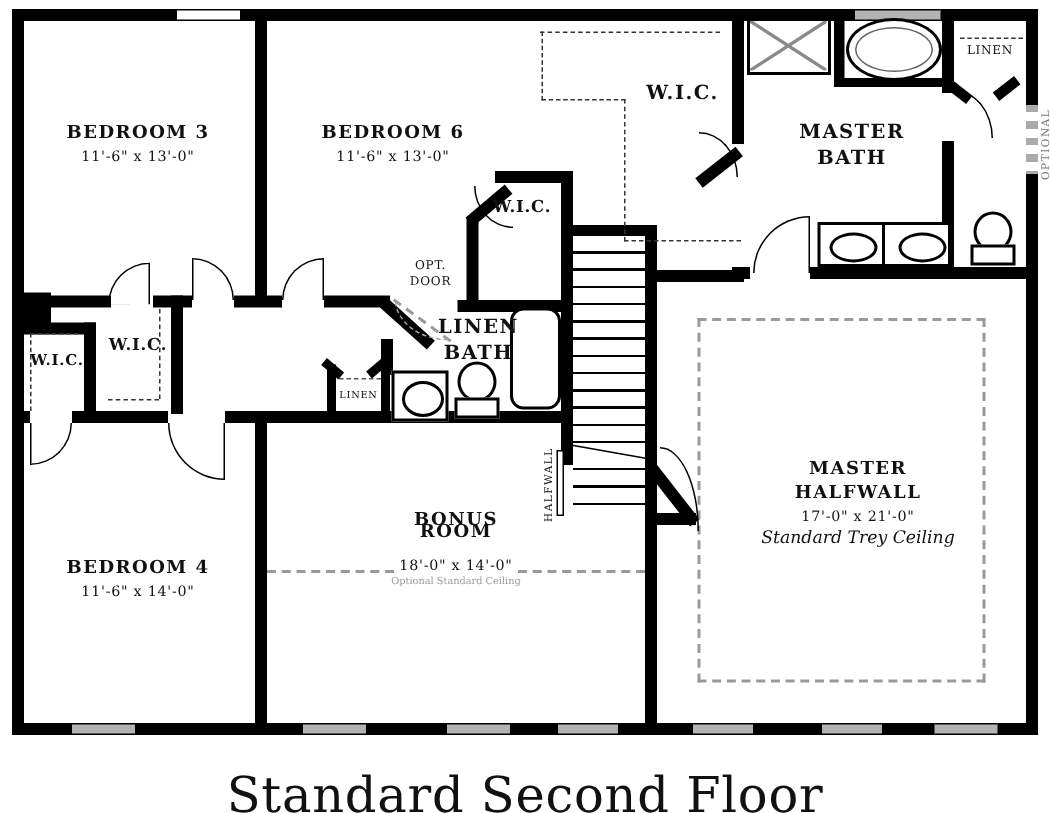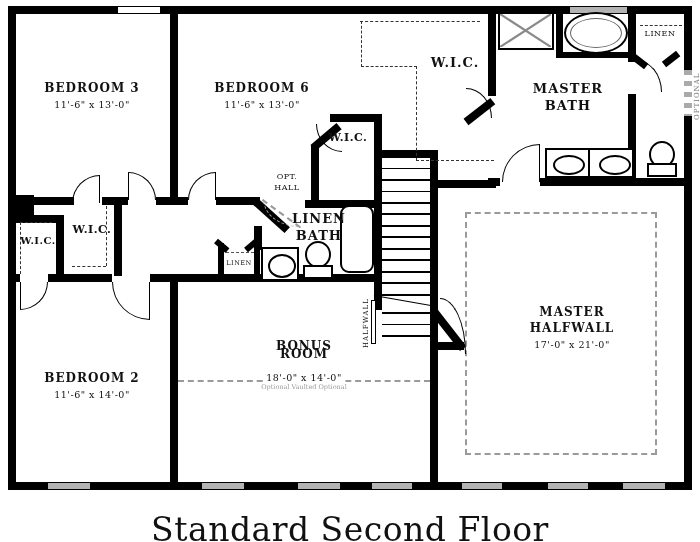--- a/index.html
+++ b/index.html
@@ -177,43 +177,44 @@
 
   <div class="fix oval" style="left:305px;top:241px;width:26px;height:27px"></div>
   <div class="fix" style="left:303px;top:265px;width:30px;height:14px"></div>
 
   <div class="lbl rname" style="left:92px;top:82px">BEDROOM 3</div>
   <div class="lbl dims" style="left:92px;top:100px">11'-6" x 13'-0"</div>
 
   <div class="lbl rname" style="left:262px;top:82px">BEDROOM 6</div>
   <div class="lbl dims" style="left:262px;top:100px">11'-6" x 13'-0"</div>
 
-  <div class="lbl rname" style="left:92px;top:372px">BEDROOM 2</div>
+  <div class="lbl rname" style="left:92px;top:372px">BEDROOM 4</div>
   <div class="lbl dims" style="left:92px;top:390px">11'-6" x 14'-0"</div>
 
   <div class="lbl rname" style="left:304px;top:340px">BONUS</div>
   <div class="lbl rname" style="left:304px;top:348px">ROOM</div>
   <div class="lbl dims" style="left:304px;top:373px;background:#fff;padding:0 3px">18'-0" x 14'-0"</div>
-  <div class="lbl note-gray" style="left:304px;top:384px">Optional Vaulted Optional</div>
+  <div class="lbl note-gray" style="left:304px;top:384px">Optional Standard Ceiling</div>
 
   <div class="lbl rname" style="left:572px;top:306px">MASTER</div>
   <div class="lbl rname" style="left:572px;top:322px">HALFWALL</div>
   <div class="lbl dims" style="left:572px;top:340px">17'-0" x 21'-0"</div>
+  <div class="lbl note-italic" style="left:572px;top:352px">Standard Trey Ceiling</div>
 
   <div class="lbl rname-s" style="left:568px;top:82px">MASTER</div>
   <div class="lbl rname-s" style="left:568px;top:99px">BATH</div>
 
   <div class="lbl rname-s" style="left:319px;top:212px">LINEN</div>
   <div class="lbl rname-s" style="left:319px;top:229px">BATH</div>
 
   <div class="lbl rname-s" style="left:455px;top:56px">W.I.C.</div>
   <div class="lbl rname-xs" style="left:348px;top:132px">W.I.C.</div>
   <div class="lbl rname-xs" style="left:38px;top:236px;font-size:10px">W.I.C.</div>
   <div class="lbl rname-xs" style="left:92px;top:224px">W.I.C.</div>
 
   <div class="lbl tiny" style="left:660px;top:30px">LINEN</div>
   <div class="lbl" style="left:239px;top:260px;font-size:6.5px;letter-spacing:0.5px">LINEN</div>
 
   <div class="lbl tiny" style="left:287px;top:173px">OPT.</div>
-  <div class="lbl tiny" style="left:287px;top:184px">HALL</div>
+  <div class="lbl tiny" style="left:287px;top:184px">DOOR</div>
 
   <div id="title">Standard Second Floor</div>
 </div>
 
 </body></html>

